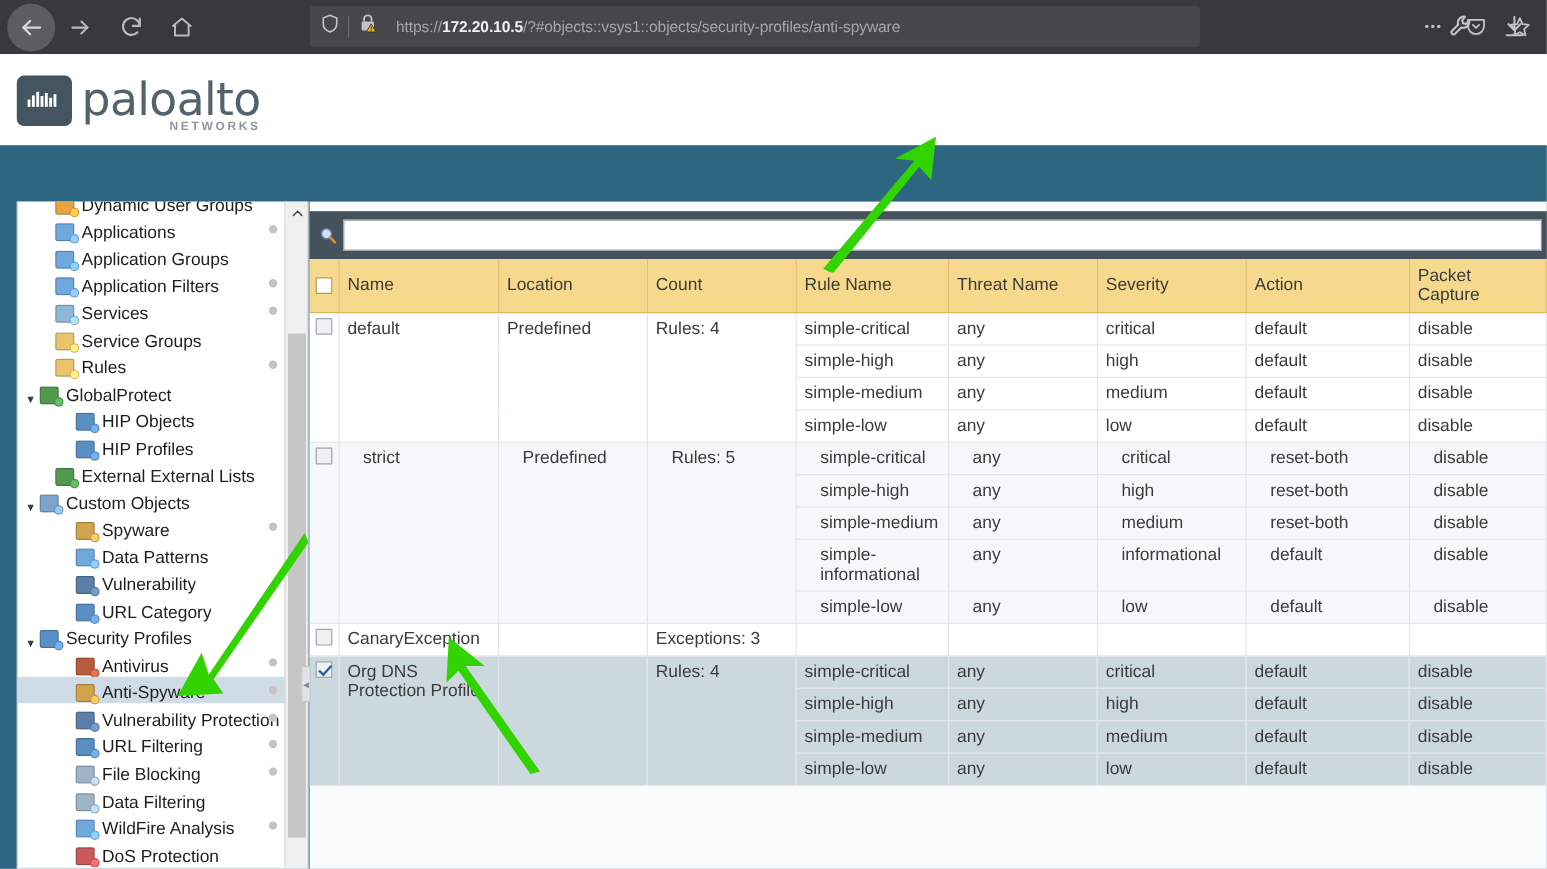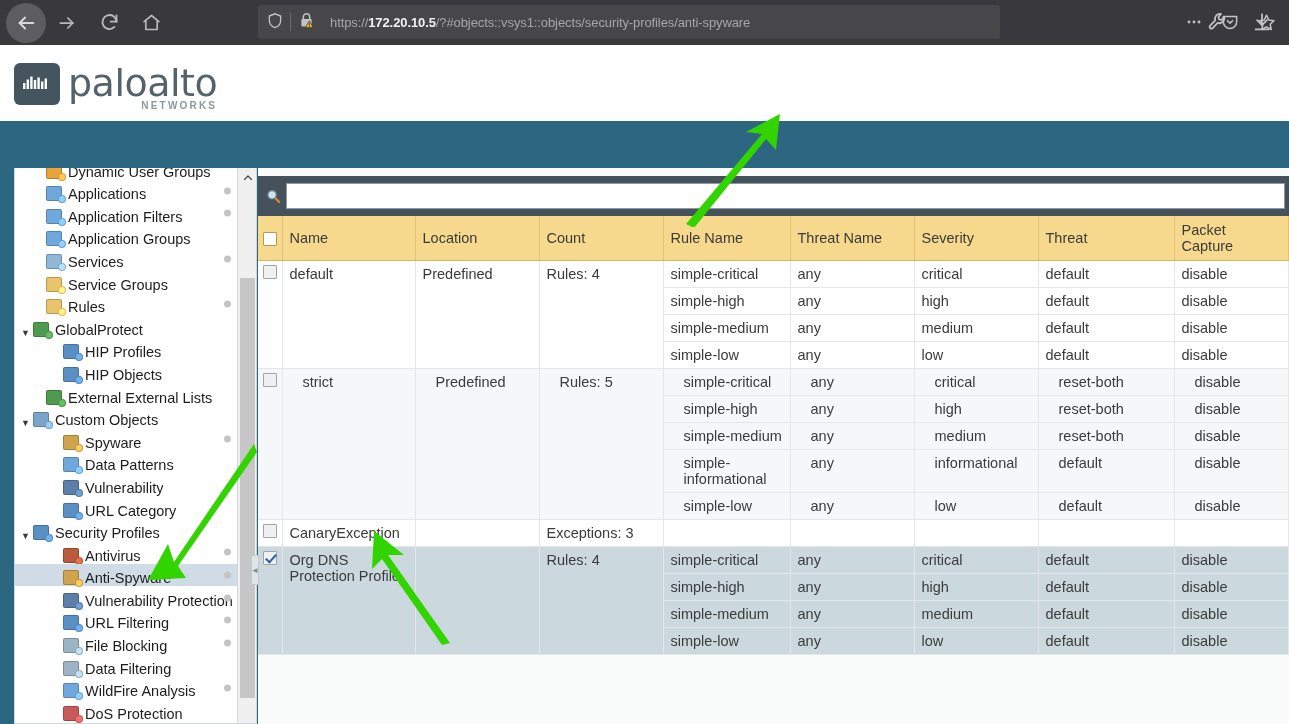--- a/index.html
+++ b/index.html
@@ -344,30 +344,30 @@
         </span>
         <span class="tlabel">Applications</span>
         <span class="tree-dot"></span>
       </div>
       <div class="tree-item ind-1">
         <span class="twisty"></span>
         <span class="tico">
           <span class="ico" style="background: rgb(111, 168, 220);"></span>
           <span class="ico-badge" style="background: rgb(111, 168, 220); filter: brightness(1.25);"></span>
         </span>
-        <span class="tlabel">Application Filters</span>
-        <span class="tree-dot"></span>
+        <span class="tlabel">Application Groups</span>
       </div>
       <div class="tree-item ind-1">
         <span class="twisty"></span>
         <span class="tico">
           <span class="ico" style="background: rgb(111, 168, 220);"></span>
           <span class="ico-badge" style="background: rgb(111, 168, 220); filter: brightness(1.25);"></span>
         </span>
-        <span class="tlabel">Application Groups</span>
+        <span class="tlabel">Application Filters</span>
+        <span class="tree-dot"></span>
       </div>
       <div class="tree-item ind-1">
         <span class="twisty"></span>
         <span class="tico">
           <span class="ico" style="background: rgb(143, 183, 214);"></span>
           <span class="ico-badge" style="background: rgb(143, 183, 214); filter: brightness(1.25);"></span>
         </span>
         <span class="tlabel">Services</span>
         <span class="tree-dot"></span>
       </div>
@@ -395,29 +395,29 @@
           <span class="ico-badge" style="background: rgb(79, 154, 79); filter: brightness(1.25);"></span>
         </span>
         <span class="tlabel">GlobalProtect</span>
       </div>
       <div class="tree-item ind-2">
         <span class="twisty"></span>
         <span class="tico">
           <span class="ico" style="background: rgb(90, 143, 196);"></span>
           <span class="ico-badge" style="background: rgb(90, 143, 196); filter: brightness(1.25);"></span>
         </span>
-        <span class="tlabel">HIP Profiles</span>
+        <span class="tlabel">HIP Objects</span>
       </div>
       <div class="tree-item ind-2">
         <span class="twisty"></span>
         <span class="tico">
           <span class="ico" style="background: rgb(90, 143, 196);"></span>
           <span class="ico-badge" style="background: rgb(90, 143, 196); filter: brightness(1.25);"></span>
         </span>
-        <span class="tlabel">HIP Objects</span>
+        <span class="tlabel">HIP Profiles</span>
       </div>
       <div class="tree-item ind-1">
         <span class="twisty"></span>
         <span class="tico">
           <span class="ico" style="background: rgb(79, 154, 79);"></span>
           <span class="ico-badge" style="background: rgb(79, 154, 79); filter: brightness(1.25);"></span>
         </span>
         <span class="tlabel">External External Lists</span>
       </div>
       <div class="tree-item ind-0">
@@ -576,21 +576,21 @@
       </colgroup>
       <thead>
         <tr id="headrow">
             <th class="cb-cell"><span class="checkbox hdr-cb"></span></th>
             <th>Name</th>
             <th>Location</th>
             <th>Count</th>
             <th>Rule Name</th>
             <th>Threat Name</th>
             <th>Severity</th>
-            <th>Threat</th>
+            <th>Action</th>
             <th>Packet Capture</th>
           </tr>
       </thead>
       <tbody id="gridbody">
           <tr>
             <td class="cb-cell parent-cell" rowspan="4"><span class="checkbox"></span></td>
             <td class="parent-cell namelink" rowspan="4">default</td>
             <td class="parent-cell" rowspan="4">Predefined</td>
             <td class="parent-cell" rowspan="4">Rules: 4</td>
             <td>simple-critical</td>

